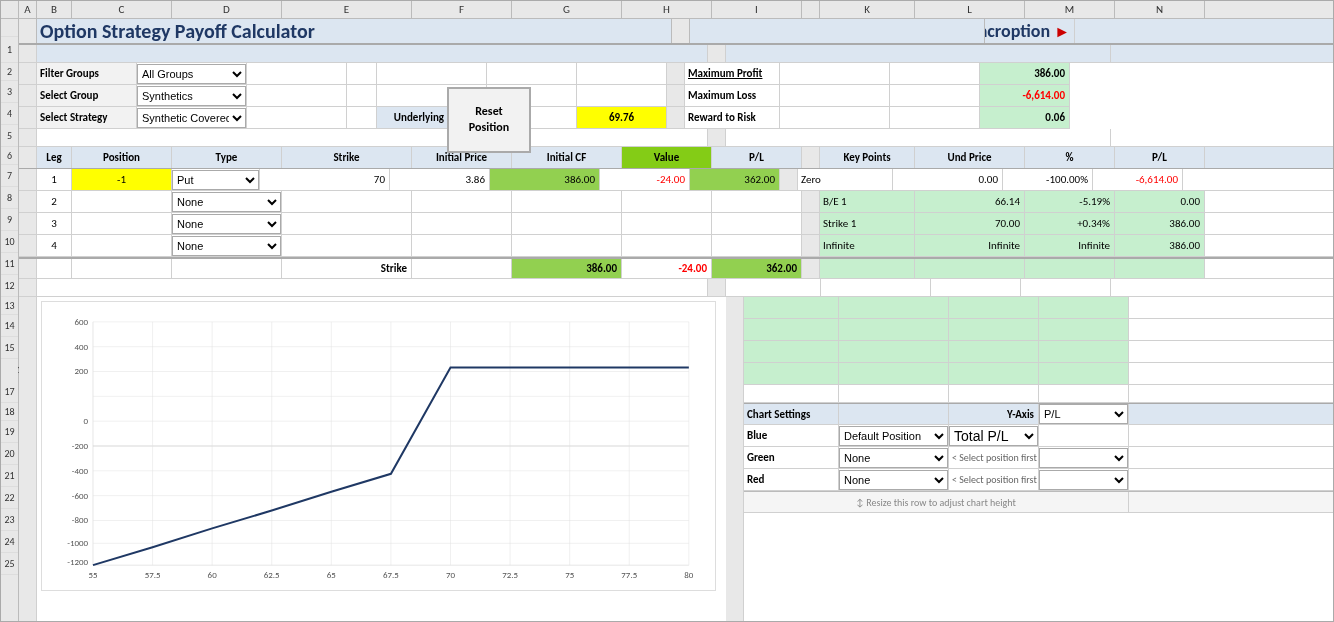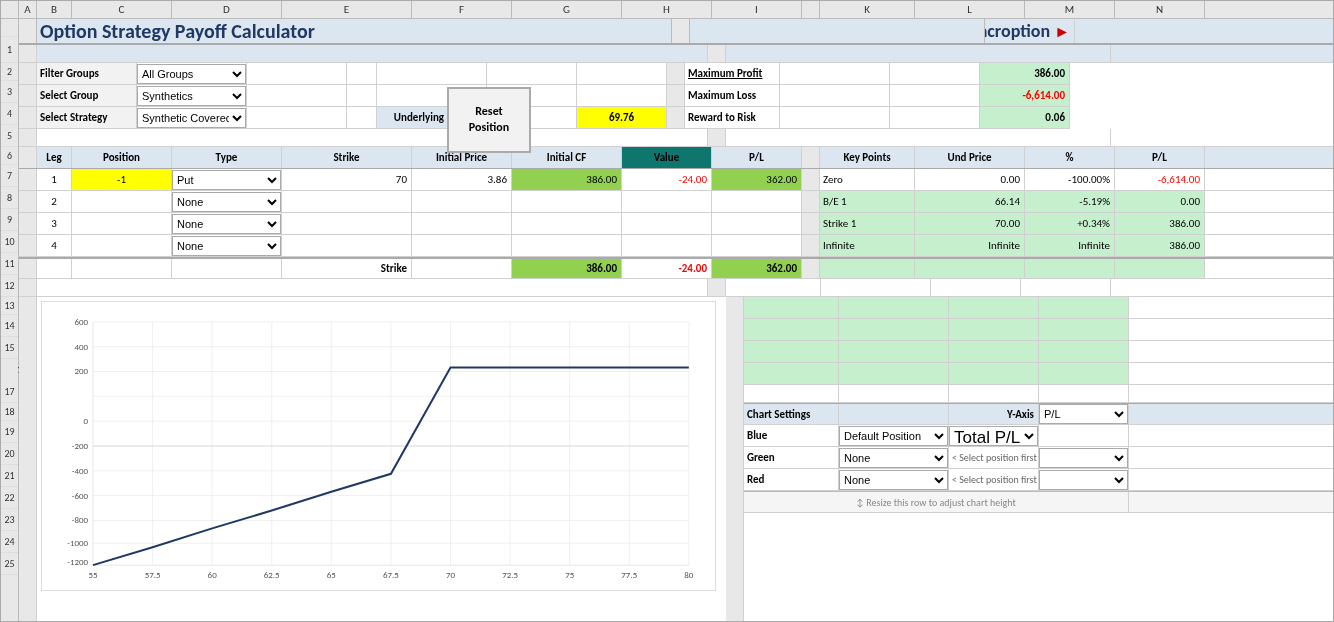--- a/index.html
+++ b/index.html
@@ -195,35 +195,35 @@
       </div>
 
       <div class="row" style="height:22px; background:#dce6f1; font-weight:bold; border-bottom:1px solid #aaa;">
         <div class="cell" style="width:18px; background:#e8e8e8;"></div>
         <div class="cell text-center bold" style="width:35px; background:#dce6f1;">Leg</div>
         <div class="cell text-center bold" style="width:100px; background:#dce6f1;">Position</div>
         <div class="cell text-center bold" style="width:110px; background:#dce6f1;">Type</div>
         <div class="cell text-center bold" style="width:130px; background:#dce6f1;">Strike</div>
         <div class="cell text-center bold" style="width:100px; background:#dce6f1;">Initial Price</div>
         <div class="cell text-center bold" style="width:110px; background:#dce6f1;">Initial CF</div>
-        <div class="cell text-center bold" style="width:90px; background:#0f766e;">Value</div>
+        <div class="cell text-center bold" style="width:90px; background:#84cc16;">Value</div>
         <div class="cell text-center bold" style="width:90px; background:#dce6f1;">P/L</div>
         <div class="cell" style="width:18px; background:#e8e8e8;"></div>
 
         <div class="cell text-center bold" style="width:95px; background:#dce6f1;">Key Points</div>
         <div class="cell text-center bold" style="width:110px; background:#dce6f1;">Und Price</div>
         <div class="cell text-center bold" style="width:90px; background:#dce6f1;">%</div>
         <div class="cell text-center bold" style="width:90px; background:#dce6f1;">P/L</div>
       </div>
 
       <div class="row" style="height:22px;">
         <div class="cell" style="width:18px; background:#e8e8e8;"></div>
         <div class="cell text-center" style="width:35px;">1</div>
         <div class="cell text-center bg-yellow" style="width:100px;">-1</div>
-        <div class="cell" style="width:110px; padding:0;">
+        <div class="cell" style="width:88px; padding:0;">
           <select style="width:100%; height:20px; font-size:11px;"><option>Put</option></select>
         </div>
         <div class="cell text-right" style="width:130px;">70</div>
         <div class="cell text-right" style="width:100px;">3.86</div>
         <div class="cell bg-green text-right" style="width:110px;">386.00</div>
         <div class="cell text-right" style="width:90px; color:#ff0000;">-24.00</div>
         <div class="cell bg-green text-right" style="width:90px;">362.00</div>
         <div class="cell" style="width:18px; background:#e8e8e8;"></div>
 
         <div class="cell" style="width:95px;">Zero</div>
@@ -421,21 +421,21 @@
               <select style="width:100%; height:20px; font-size:11px;"><option>P/L</option></select>
             </div>
           </div>
 
           <div class="row" style="height:22px;">
             <div class="cell bold" style="width:95px;">Blue</div>
             <div class="cell" style="width:110px; padding:0;">
               <select style="width:100%; height:20px; font-size:11px;"><option>Default Position</option></select>
             </div>
             <div class="cell" style="width:90px; padding:0;">
-              <select style="width:100%; height:20px; font-size:17px;"><option>Total P/L</option></select>
+              <select style="width:100%; height:20px; font-size:14px;"><option>Total P/L</option></select>
             </div>
             <div class="cell" style="width:90px;"></div>
           </div>
 
           <div class="row" style="height:22px;">
             <div class="cell bold" style="width:95px;">Green</div>
             <div class="cell" style="width:110px; padding:0;">
               <select style="width:100%; height:20px; font-size:11px;"><option>None</option></select>
             </div>
             <div class="cell" style="width: 90px; font-size: 10px; color: rgb(102, 102, 102); white-space: nowrap; overflow: hidden;">&lt; Select position first</div>

